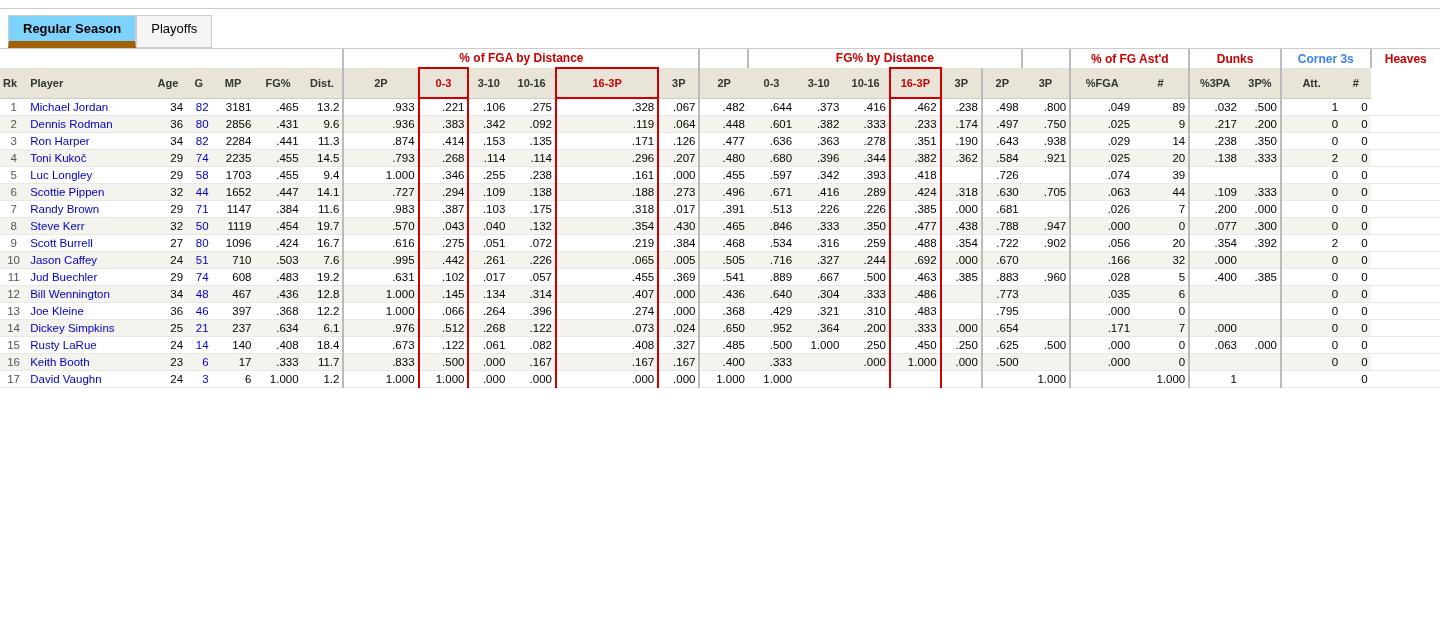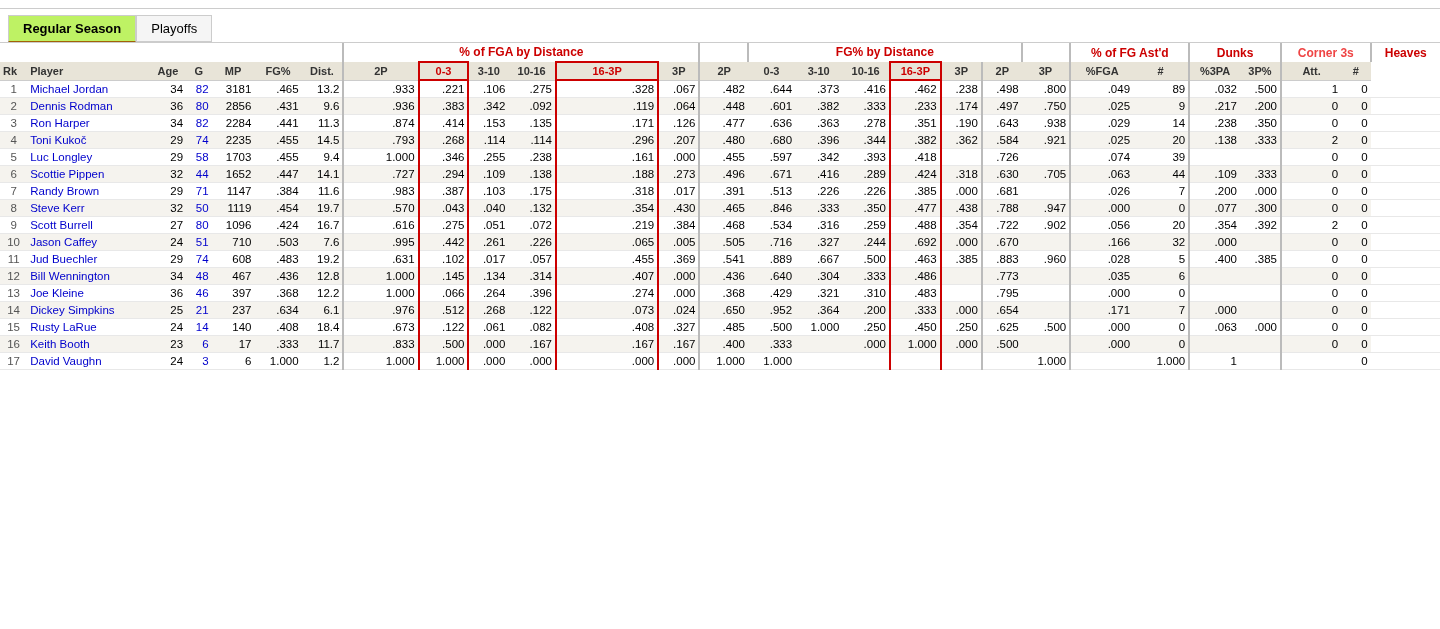--- a/index.html
+++ b/index.html
@@ -39,22 +39,22 @@
       border-bottom: 1px solid #ccc;
     }
     .tab {
       padding: 5px 14px;
       border: 1px solid #ccc;
       cursor: pointer;
       font-size: 13px;
       background: #f5f5f5;
     }
     .tab.active {
-      background: #bef264;
-      border-bottom: 1px solid #a16207;
+      background: #7dd3fc;
+      border-bottom: 7px solid #a16207;
       font-weight: bold;
     }
     
     #table-container {
       overflow-x: auto;
       padding: 0;
     }
     
     table {
       border-collapse: collapse;
@@ -67,21 +67,21 @@
       text-align: center;
       padding: 2px 4px;
       background: #fff;
       color: #c00;
       font-weight: bold;
       font-size: 12px;
     }
     
     table thead tr.col-header th {
       text-align: center;
-      padding: 2px 3px;
+      padding: 8px 3px;
       background: #e8e4d8;
       color: #333;
       font-size: 11px;
       white-space: nowrap;
       border-bottom: 1px solid #ccc;
     }
     table thead tr.col-header th.rk-col,
     table thead tr.col-header th.name-col {
       text-align: left;
     }
@@ -140,21 +140,21 @@
     <thead>
       <tr class="group-header">
         <th colspan="2"></th>
         <th colspan="5"></th>
         <th colspan="6" style="color:#c00;font-weight:bold;border-left:2px solid #bbb;border-right:2px solid #bbb;margin-top:29px;">% of FGA by Distance</th>
         <th colspan="1"></th>
         <th colspan="6" style="color:#c00;font-weight:bold;border-left:2px solid #bbb;border-right:2px solid #bbb;">FG% by Distance</th>
         <th colspan="1"></th>
         <th colspan="2" style="color:#c00;font-weight:bold;border-left:2px solid #bbb;">% of FG Ast'd</th>
         <th colspan="2" style="color:#c00;font-weight:bold;border-left:2px solid #bbb;">Dunks</th>
-        <th colspan="3" style="color:#ef4444;font-weight:bold;border-left:2px solid #bbb;">Corner 3s</th>
+        <th colspan="3" style="color:#3b82f6;font-weight:bold;border-left:2px solid #bbb;">Corner 3s</th>
         <th colspan="2" style="color:#c00;font-weight:bold;border-left:2px solid #bbb;">Heaves</th>
       </tr>
       <tr class="col-header">
         <th class="rk-col">Rk</th>
         <th class="name-col">Player</th>
         <th>Age</th>
         <th>G</th>
         <th>MP</th>
         <th>FG%</th>
         <th>Dist.</th>

